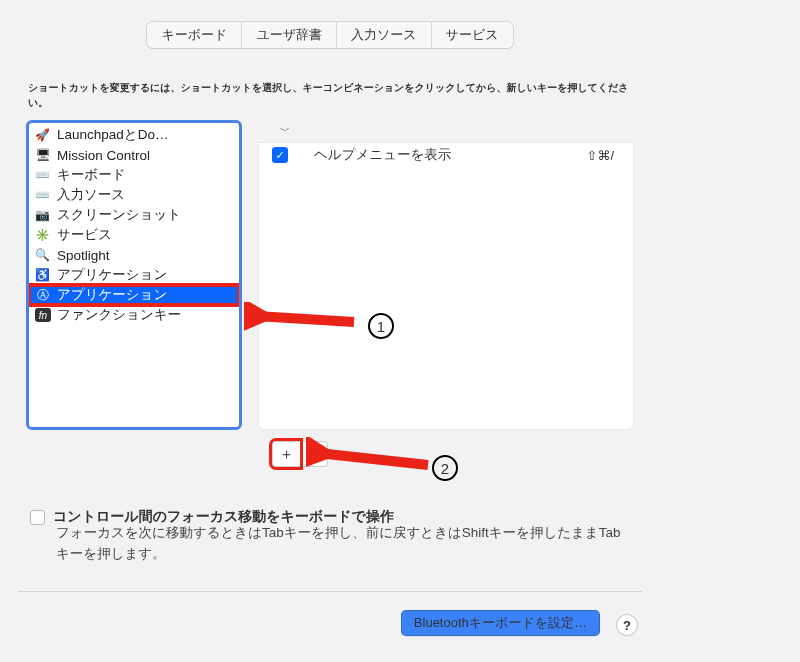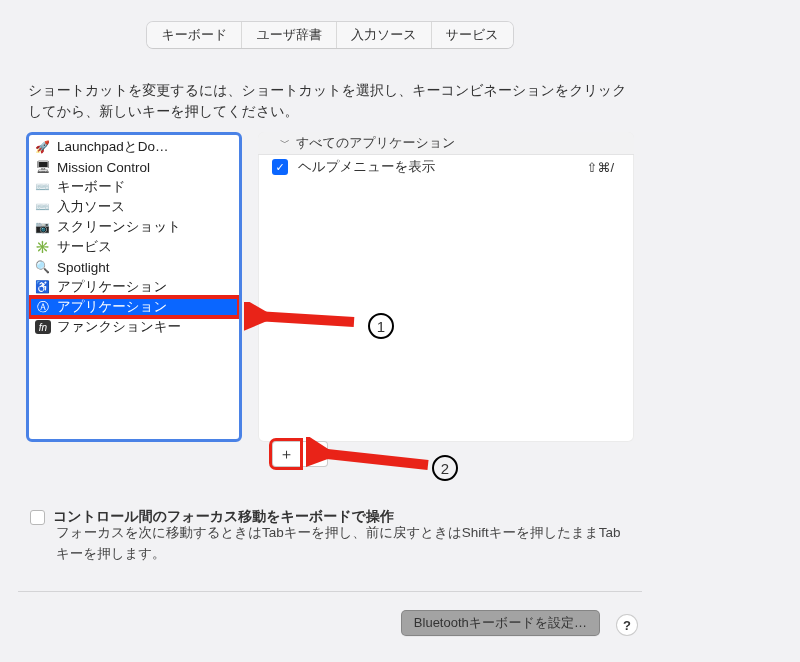--- a/index.html
+++ b/index.html
@@ -41,23 +41,24 @@
   .segmented .seg.selected {
     background: #fff;
   }
   .segmented .seg:not(.selected) {
     background: #f7f7f8;
   }
 
   
   .desc {
     padding: 32px 28px 10px 28px;
-    font-size: 14px;
+    font-size: 10px;
     color: #323232;
     line-height: 1.5;
+    font-weight: bold;
   }
 
   
   .content {
     position: relative;
     display: flex;
     padding: 0 26px;
     gap: 16px;
   }
   .sidebar {
@@ -125,21 +126,21 @@
     padding: 0 14px;
   }
   .row .chk {
     width: 16px; height: 16px;
     border-radius: 3px;
     background: #0a66ff;
     display: inline-flex; align-items:center; justify-content:center;
     color: #fff; font-size: 11px;
   }
   .row .lbl {
-    margin-left: 10px;
+    margin-left: 26px;
     flex: 1;
     font-size: 13.5px;
   }
   .row .short {
     font-size: 13px;
     color: #333;
     padding-right: 6px;
   }
 
   
@@ -190,21 +191,21 @@
     left: 56px; right: 28px; top: 523px;
     font-size: 13.5px;
     color: #444;
     line-height: 1.55;
   }
 
   
   .bt-btn {
     position: absolute;
     bottom: 26px; right: 60px;
-    background: #a3a3a3;
+    background: #3b82f6;
     border: 1px solid rgba(0,0,0,0.18);
     border-radius: 5px;
     padding: 3px 12px;
     font-size: 13px;
     box-shadow: 0 1px 0 rgba(0,0,0,0.04);
   }
   .help-btn {
     position: absolute;
     bottom: 26px; right: 22px;
     width: 22px; height: 22px;
@@ -293,21 +294,20 @@
       </div>
       <div class="side-item">
         <span class="ico" style="font-size:10px;background:#333;color:#fff;border-radius:3px;width:16px;height:14px;font-style:italic;">fn</span>
         <span>ファンクションキー</span>
       </div>
     </div>
 
     <div class="rightpane">
       <div class="group-header">
         <span class="chev">﹀</span>
-        <span>すべてのアプリケーション</span>
       </div>
       <div class="row">
         <span class="chk">✓</span>
         <span class="lbl">ヘルプメニューを表示</span>
         <span class="short">⇧⌘/</span>
       </div>
     </div>
 
   </div>
 

